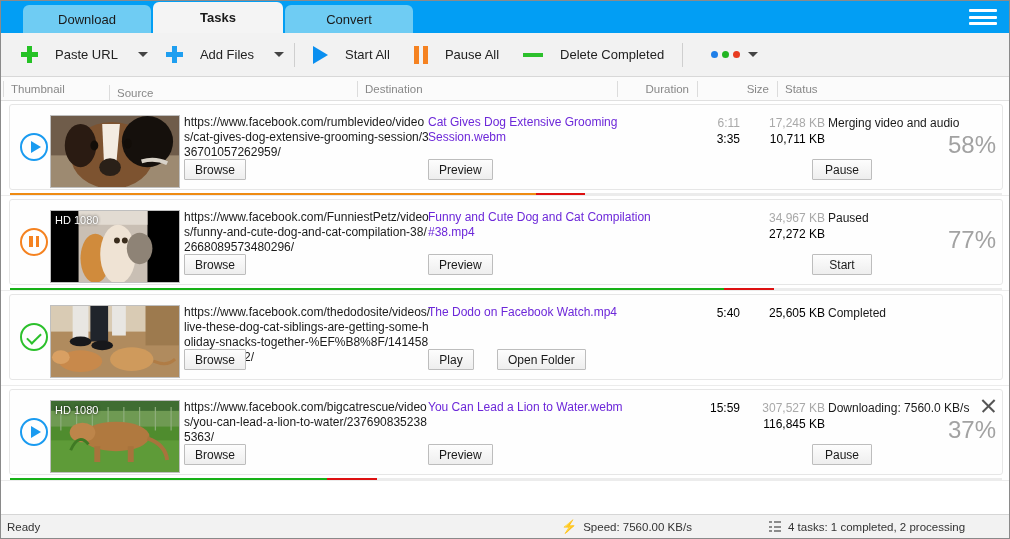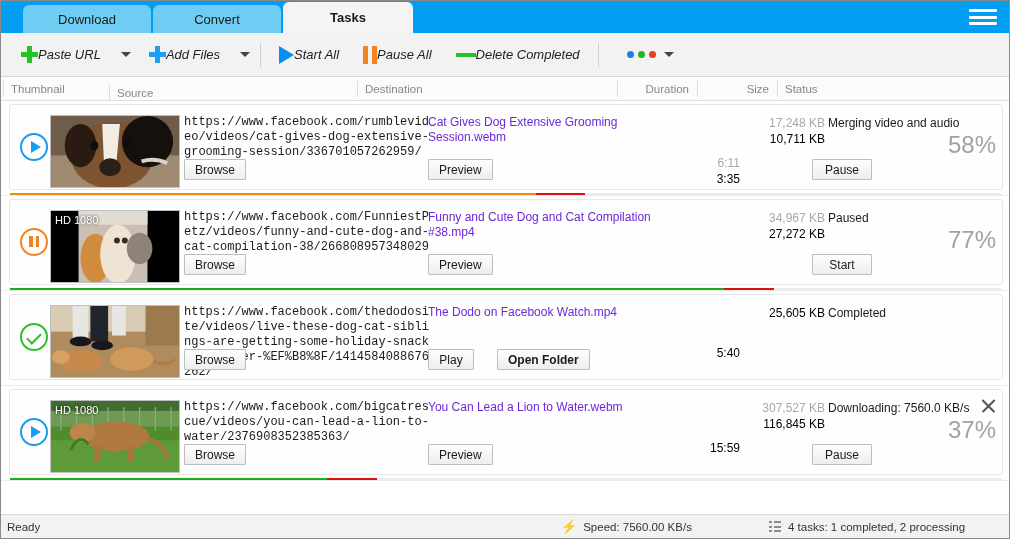--- a/index.html
+++ b/index.html
@@ -68,21 +68,21 @@
   }
   .tb-item {
     display: flex; align-items: center;
     height: 34px;
     padding: 0 8px;
     cursor: pointer;
     font-size: 13px;
     color: #222;
     white-space: nowrap;
   }
-  .tb-label { margin-left: 0; font-style: italic; }
+  .tb-label { margin-left: 17px; }
   .caret {
     margin-left: 12px;
     width: 0; height: 0;
     border-left: 5px solid transparent;
     border-right: 5px solid transparent;
     border-top: 5px solid #444;
     cursor: pointer;
   }
   .tb-sep { width: 1px; height: 24px; background: #cfcfcf; margin: 0 10px; }
   .plus { position: relative; width: 17px; height: 17px; }
@@ -188,32 +188,31 @@
     text-shadow: 0 0 3px rgba(0,0,0,.9);
   }
   .thumb .img { position: absolute; inset: 0; }
 
   .src {
     position: absolute; left: 174px; top: 10px;
     width: 247px;
     font-size: 12px; color: #1a1a1a;
     line-height: 15px;
     word-break: break-all;
-    font-family: Liberation Mono, monospace;
   }
   .dest {
     position: absolute; left: 418px; top: 10px;
     width: 262px;
     font-size: 12px; color: #6d28d9;
     line-height: 15px;
   }
   .dur {
     position: absolute; left: 660px; top: 10px;
     width: 70px; text-align: right;
-    font-size: 12px; line-height: 16px; margin-top: 40px;
+    font-size: 12px; line-height: 16px;
   }
   .sizecol {
     position: absolute; left: 735px; top: 10px;
     width: 80px; text-align: right;
     font-size: 12px; line-height: 16px;
   }
   .muted { color: #a9a9a9; }
   .status {
     position: absolute; left: 818px; top: 10px;
     font-size: 12px; color: #1a1a1a; line-height: 16px;
@@ -243,21 +242,21 @@
     background: linear-gradient(#fdfdfd, #eeeeee);
     border: 1px solid #bdbdbd;
     border-radius: 1px;
     font-size: 12px;
     color: #1a1a1a;
     cursor: pointer;
     font-family: "Liberation Sans", sans-serif;
   }
   .btn-browse  { left: 174px; bottom: 9px; }
   .btn-a       { left: 418px; bottom: 9px; }
-  .btn-b       { left: 487px; bottom: 9px; font-weight: bold; }
+  .btn-b       { left: 487px; bottom: 9px; }
   .btn-action  { right: 130px; bottom: 9px; min-width: 60px; }
 
   .pbar {
     position: absolute;
     left: 9px; right: 7px; bottom: 0px;
     height: 2px;
     background: #ececec;
   }
   .pbar .fill { position: absolute; left: 0; top: 0; height: 2px; }
   .pbar .tail { position: absolute; top: 0; height: 2px; background: #dd1111; }
@@ -287,25 +286,25 @@
 </style>
 </head>
 <body>
 
 <div id="app">
 
   <div class="titlebar">
     <div class="tab">
       <span>Download</span>
     </div>
+    <div class="tab active">
+      <span>Tasks</span>
+    </div>
     <div class="tab">
       <span>Convert</span>
-    </div>
-    <div class="tab active">
-      <span>Tasks</span>
     </div>
     <div class="hamburger">
       <i></i>
         <i></i>
         <i></i>
     </div>
   </div>
 
   <div class="toolbar">
     <div class="tb-item">

